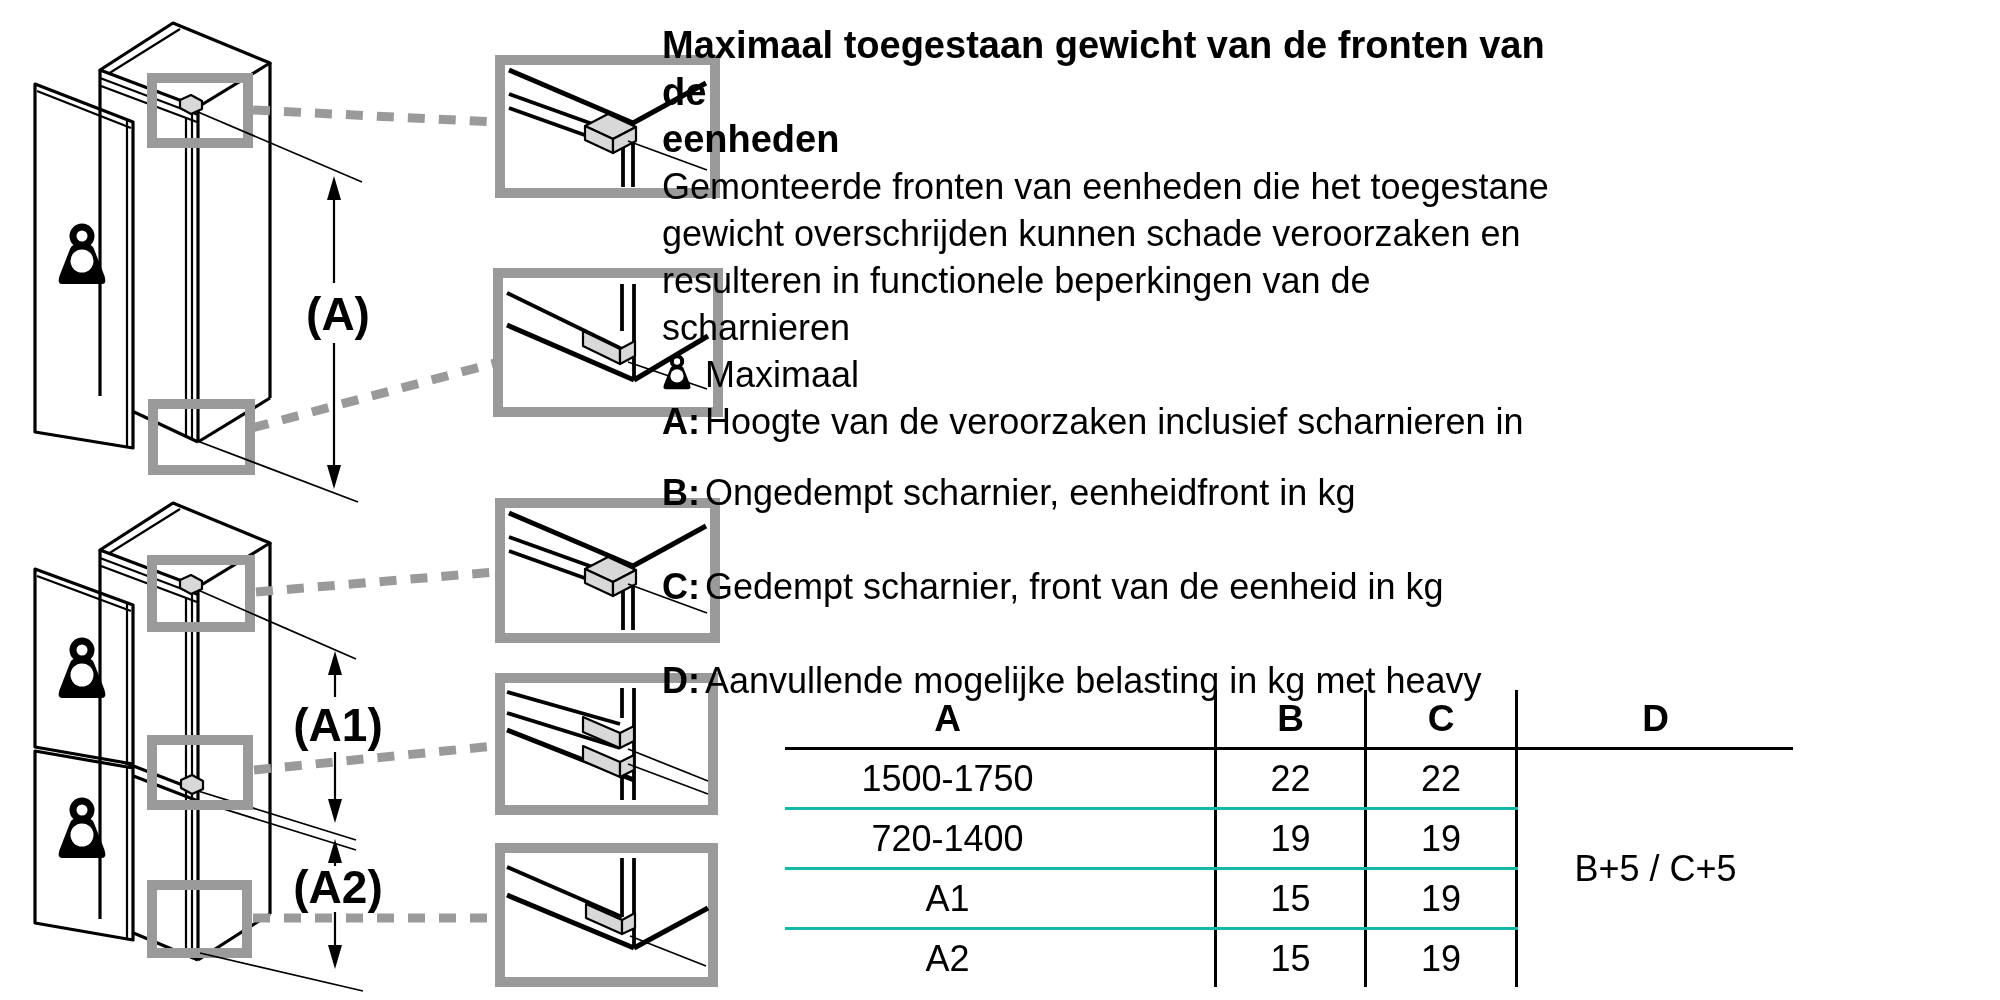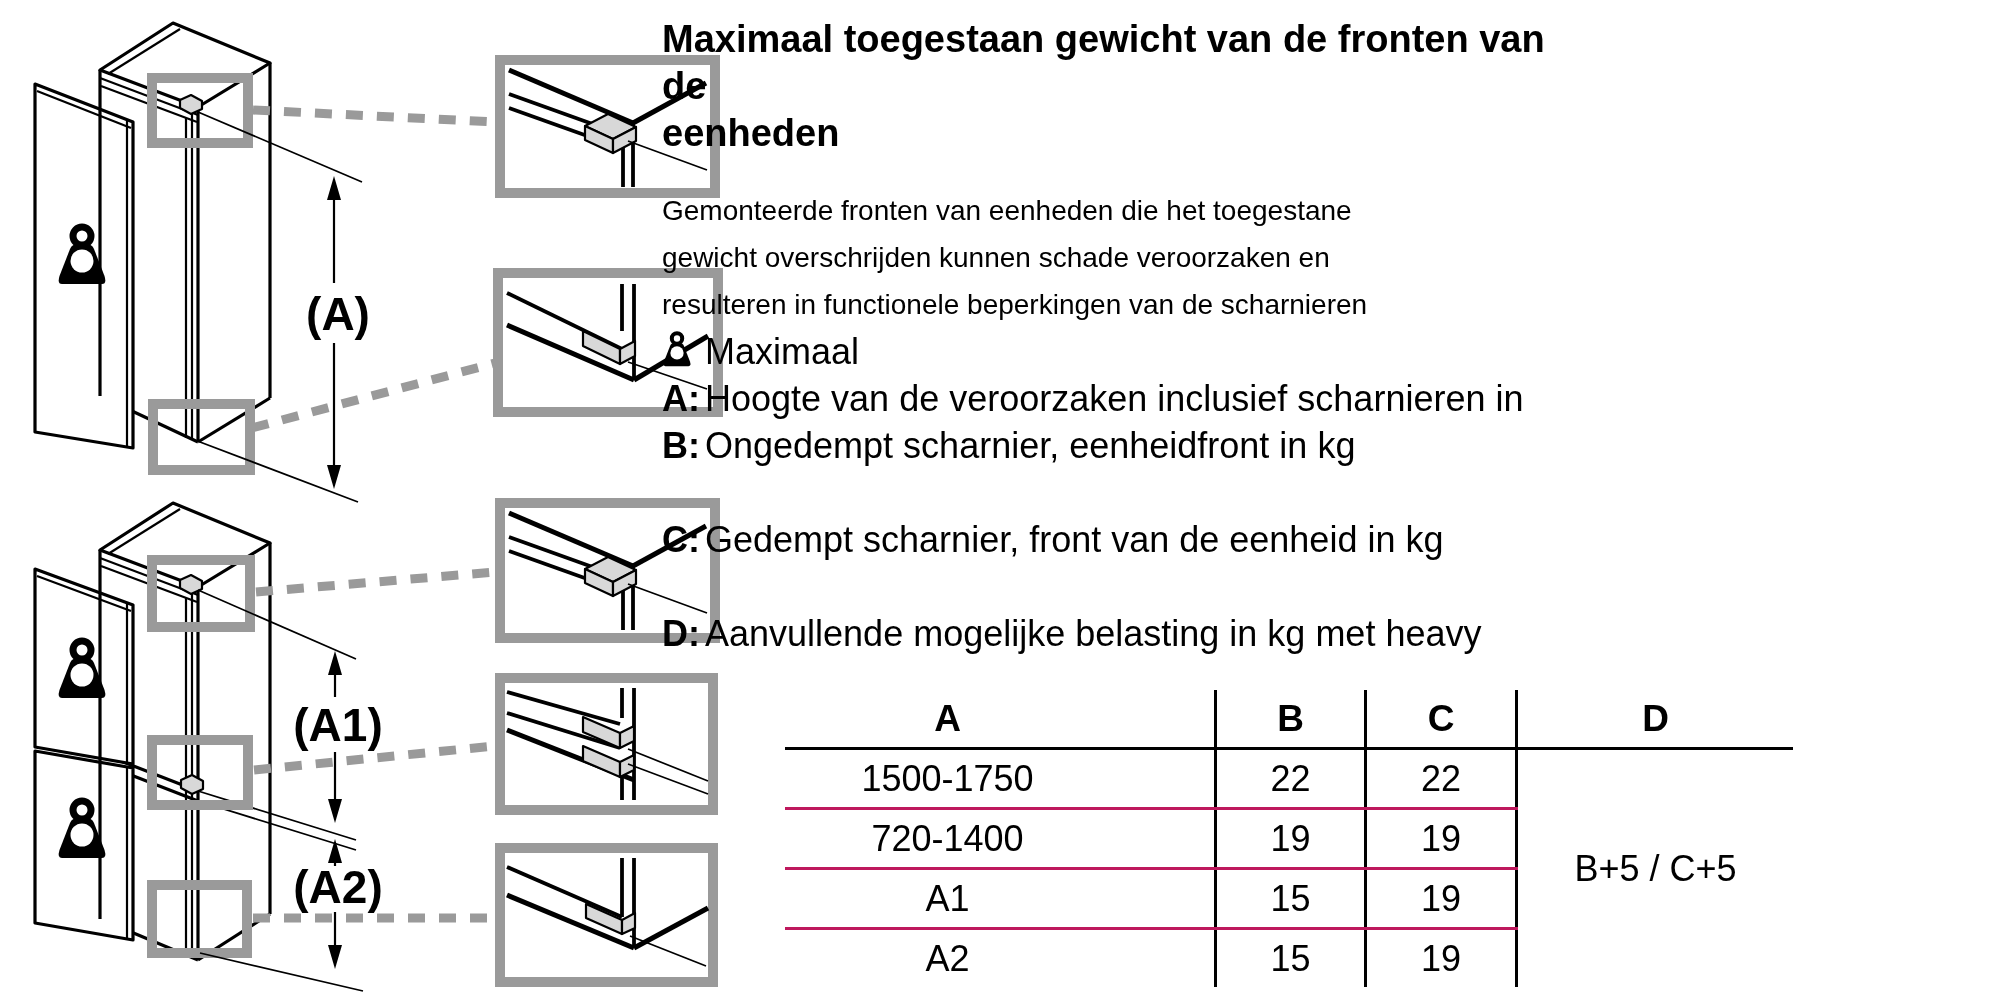--- a/index.html
+++ b/index.html
@@ -13,36 +13,36 @@
   .l5{stroke:#000;stroke-width:5;fill:none;}
   .l15{stroke:#000;stroke-width:1.7;fill:none;}
   .face{fill:#fff;}
   .blk{fill:#d8d8d8;stroke:#000;stroke-width:2.2;stroke-linejoin:round;}
   .co{fill:none;stroke:#9a9a9a;stroke-width:10;}
   .db{fill:#fff;stroke:#9a9a9a;stroke-width:10;}
   .dash{stroke:#9a9a9a;stroke-width:9;stroke-dasharray:17 14;fill:none;}
   .arr{fill:#000;stroke:none;}
   .dim-label{font-family:"Liberation Sans",sans-serif;font-weight:bold;font-size:46px;fill:#000;}
   
-  .rtext{position:absolute;left:662px;top:16px;width:905px;}
+  .rtext{position:absolute;left:662px;top:22px;width:905px;}
   .title{font-size:38px;font-weight:bold;line-height:47px;}
-  .para{font-size:28px;line-height:47px;margin-top:30px;}
+  .para{font-size:36px;line-height:47px;}
   .leg-item{font-size:36px;line-height:47px;}
   .leg-key{display:inline-block;width:43px;font-weight:bold;}
   .leg-cont{padding-left:43px;}
-  .gap-after{margin-bottom:47px;}
+  .gap-after{margin-bottom:47px;margin-top:24px;}
   .leg-icon{display:inline-block;width:43px;}
   .leg-icon svg{vertical-align:-7px;}
   
   #spec-table{position:absolute;left:785px;top:690px;border-collapse:collapse;table-layout:fixed;}
   #spec-table th,#spec-table td{padding:0;margin:0;text-align:center;height:57px;
       font-size:36px;font-weight:normal;border:none;}
   #spec-table thead th{font-size:37px;font-weight:bold;border-bottom:3px solid #000;}
   #spec-table .vline{border-right:3px solid #000;}
-  #spec-table tr.hline td.abc{border-bottom:3px solid #be185d;}
+  #spec-table tr.hline td.abc{border-bottom:3px solid #14b8a6;}
   #spec-table .cola{width:325px;padding-right:104px;}
   #spec-table .colb{width:147px;}
   #spec-table .colc{width:148px;}
   #spec-table .cold{width:275px;}
   #spec-table .bold{font-weight:normal;}
 </style>
 </head>
 <body>
 
 <div id="page">

